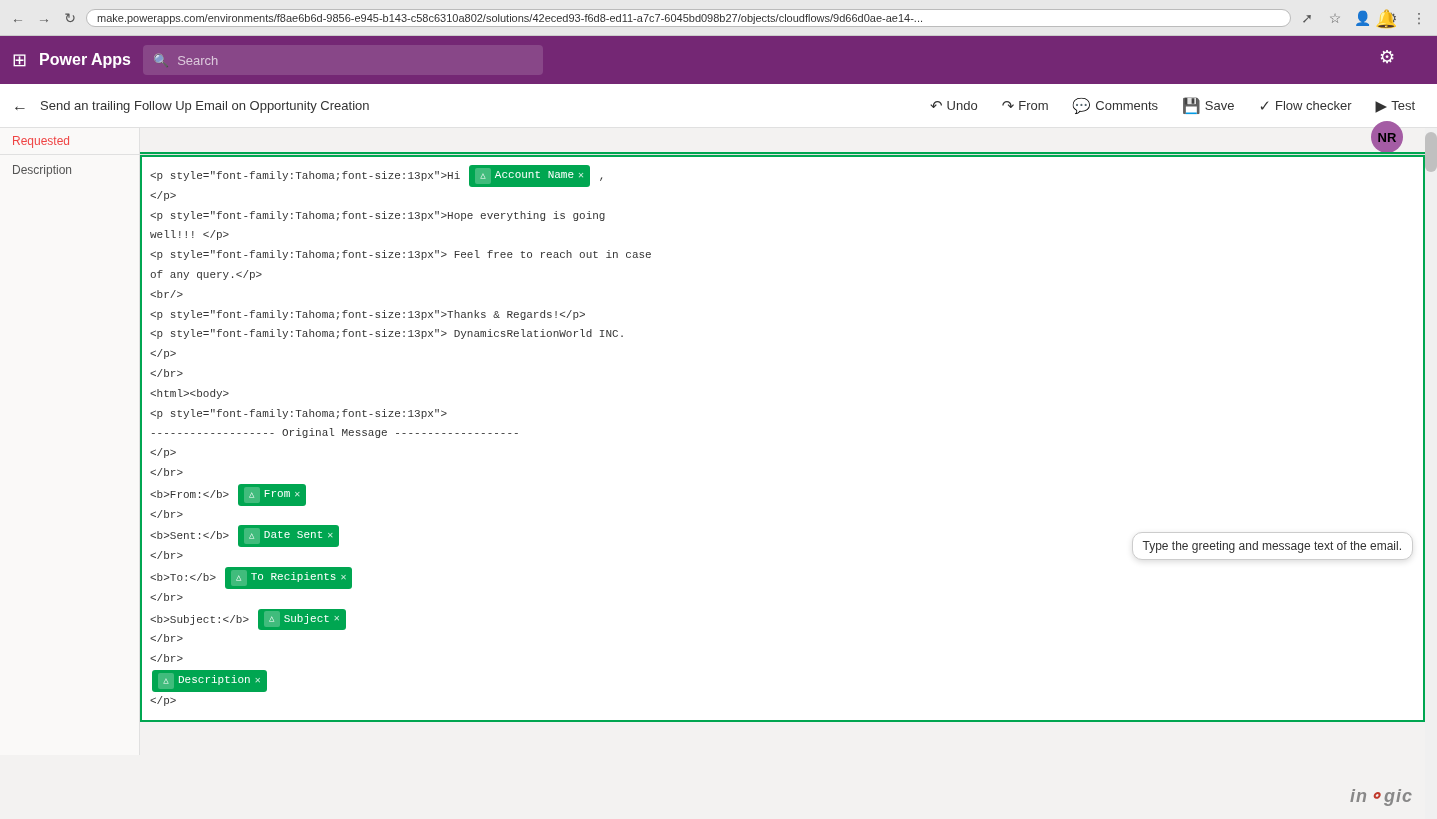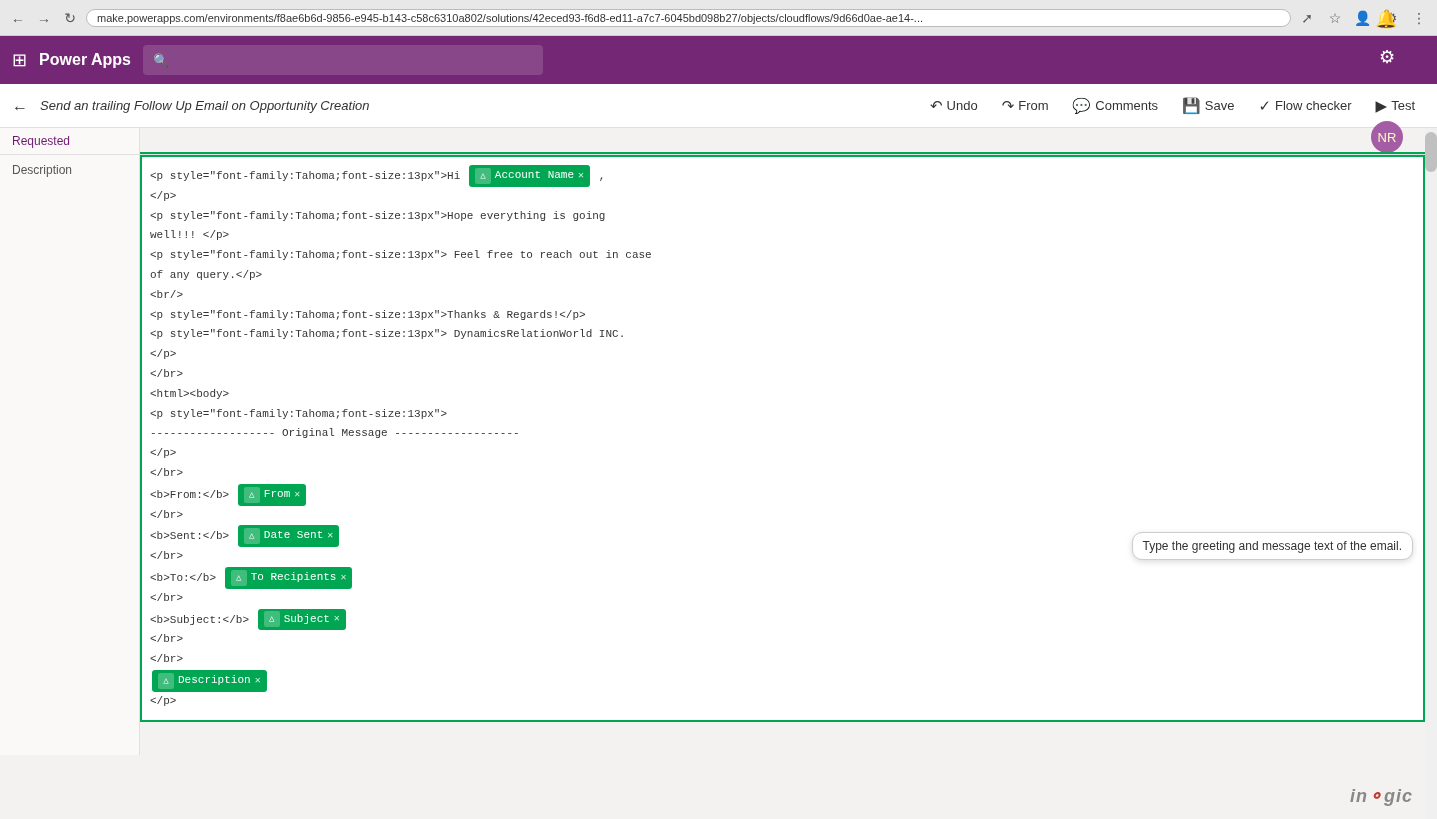--- a/index.html
+++ b/index.html
@@ -58,35 +58,35 @@
     }
     .pa-search-bar input::placeholder { color: rgba(255,255,255,0.7); }
     .pa-header-right { margin-left: auto; display: flex; align-items: center; gap: 16px; flex-direction: column; }
     .pa-env { display: flex; flex-direction: column; align-items: flex-end; font-size: 11px; }
     .pa-env-label { opacity: 0.8; font-size: 10px; }
     .pa-env-name { font-weight: 600; font-size: 12px; }
     .pa-header-icon { color: white; font-size: 18px; cursor: pointer; }
     .pa-avatar {
       width: 32px; height: 32px; border-radius: 50%; background: #a45ca4;
       display: flex; align-items: center; justify-content: center;
-      font-weight: 400; font-size: 13px; color: #fef9c3; cursor: pointer;
+      font-weight: 700; font-size: 13px; color: #000000; cursor: pointer;
     }
 
     
     .toolbar {
       display: flex;
       align-items: center;
       background: white;
       border-bottom: 1px solid #e0e0e0;
       padding: 0 12px;
       height: 44px;
       gap: 4px;
     }
     .toolbar-back { font-size: 16px; color: #333; cursor: pointer; margin-right: 8px; }
-    .toolbar-title { font-size: 13px; color: #333; flex: 1; font-style: italic; }
+    .toolbar-title { font-size: 13px; color: #333; flex: 1; }
     .toolbar-btn {
       display: flex; align-items: center; gap: 4px;
       padding: 4px 10px; border: none; background: none;
       color: #333; font-size: 13px; cursor: pointer; border-radius: 2px;
     }
     .toolbar-btn-icon { font-size: 15px; }
     .toolbar-save-btn {
       display: flex; align-items: center; gap: 4px;
       padding: 4px 10px; border: none; background: none;
       color: #333; font-size: 13px; cursor: pointer;
@@ -197,21 +197,21 @@
     
     .requested-row {
       display: flex;
       border-bottom: 1px solid #e0e0e0;
     }
     .requested-label {
       width: 140px;
       flex: 0 0 140px;
       padding: 6px 12px;
       font-size: 12px;
-      color: #701a75;
+      color: #ef4444;
       background: #faf9f8;
       border-right: 1px solid #e0e0e0;
     }
     .requested-value {
       flex: 1;
       padding: 4px 8px;
       border-bottom: 2px solid #00a651;
     }
 
     .desc-label-col {
@@ -245,20 +245,21 @@
     <div class="browser-icon">⚙</div>
     <div class="browser-icon">⋮</div>
   </div>
 </div>
 
 <div class="pa-header">
   <span class="pa-waffle">⊞</span>
   <span class="pa-logo">Power Apps</span>
   <div class="pa-search-bar">
     <span>🔍</span>
+    <input type="text" placeholder="Search" style="">
   </div>
   <div class="pa-header-right">
     <div class="pa-env">
       <span class="pa-env-label">Environment</span>
       <span class="pa-env-name">Dynamic-trial</span>
     </div>
     <span class="pa-header-icon">🔔</span>
     <span class="pa-header-icon">⚙</span>
     <span class="pa-header-icon">?</span>
     <div class="pa-avatar">NR</div>

